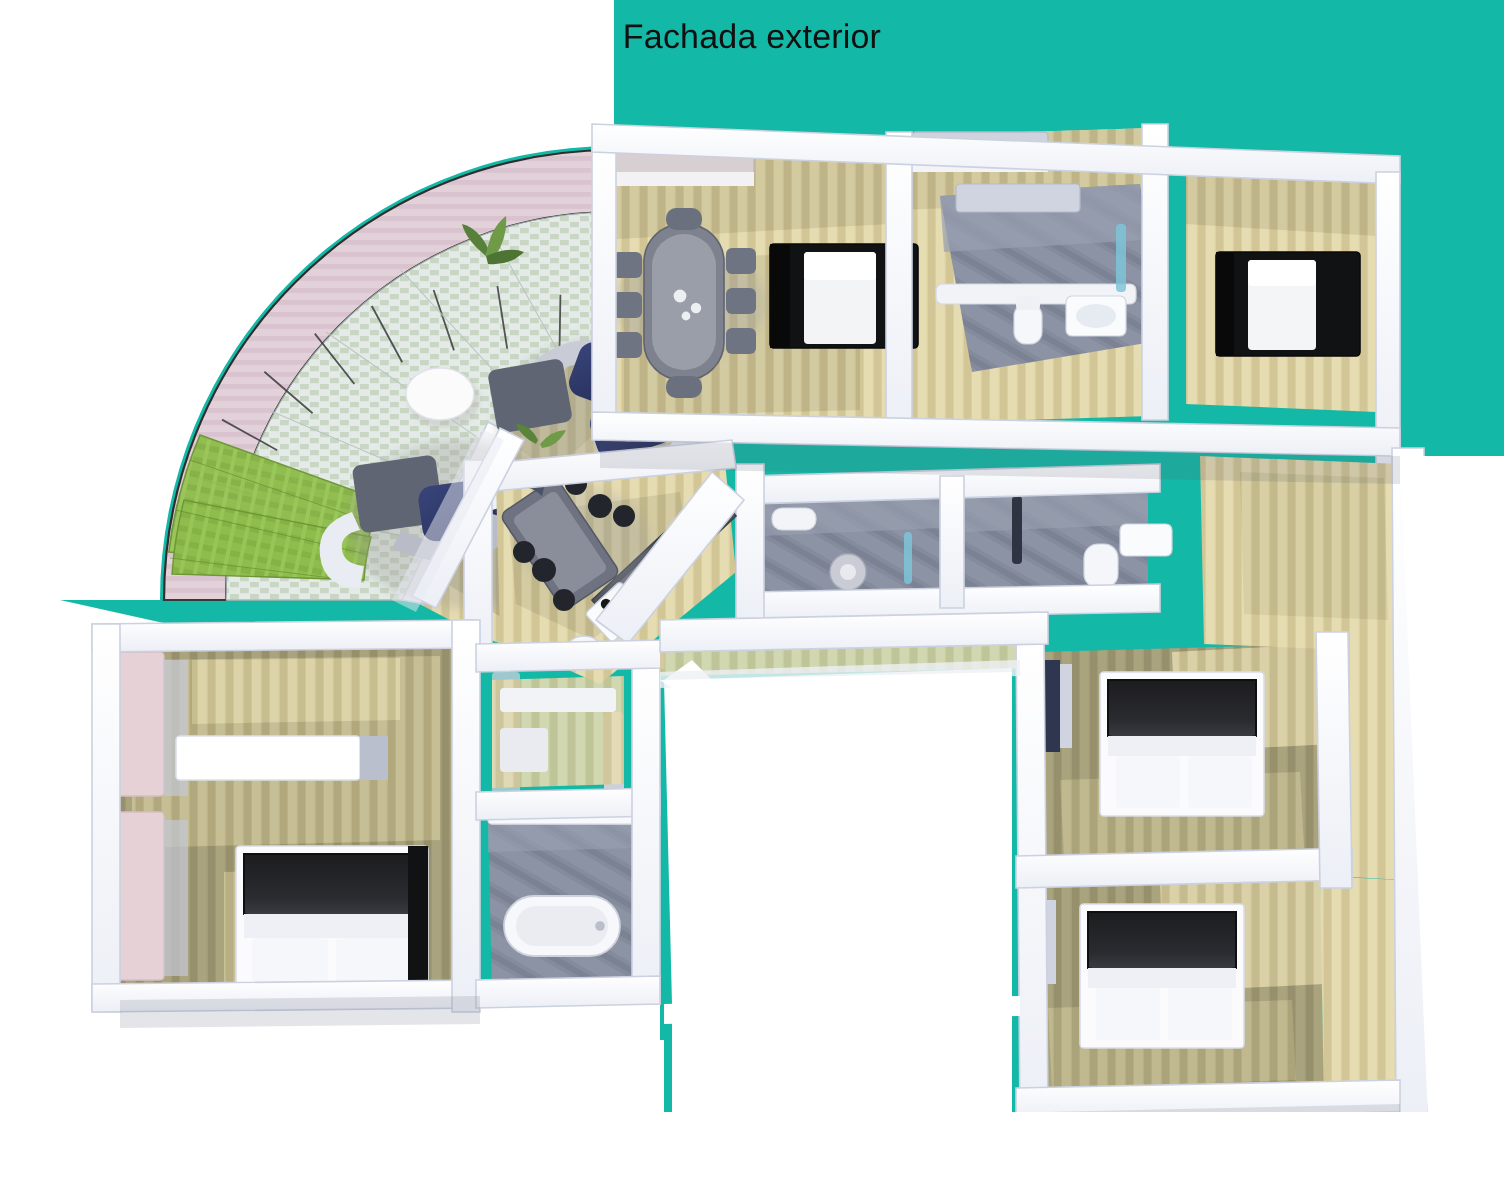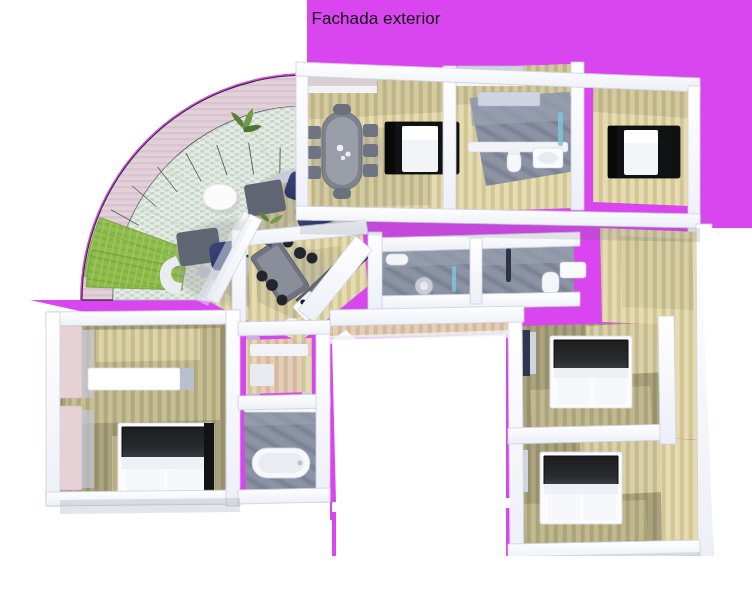--- a/index.html
+++ b/index.html
@@ -4,21 +4,21 @@
 <style>
   html, body {
     margin: 0;
     padding: 0;
     background: #ffffff;
   }
   #root {
     position: relative;
     width: 752px;
     height: 602px;
-    background: #d946ef;
+    background: #14b8a6;
     overflow: hidden;
     font-family: "Liberation Sans", sans-serif;
   }
 
   
   .label-top {
     position: absolute;
     left: 0;
     top: 9px;
     width: 752px;

